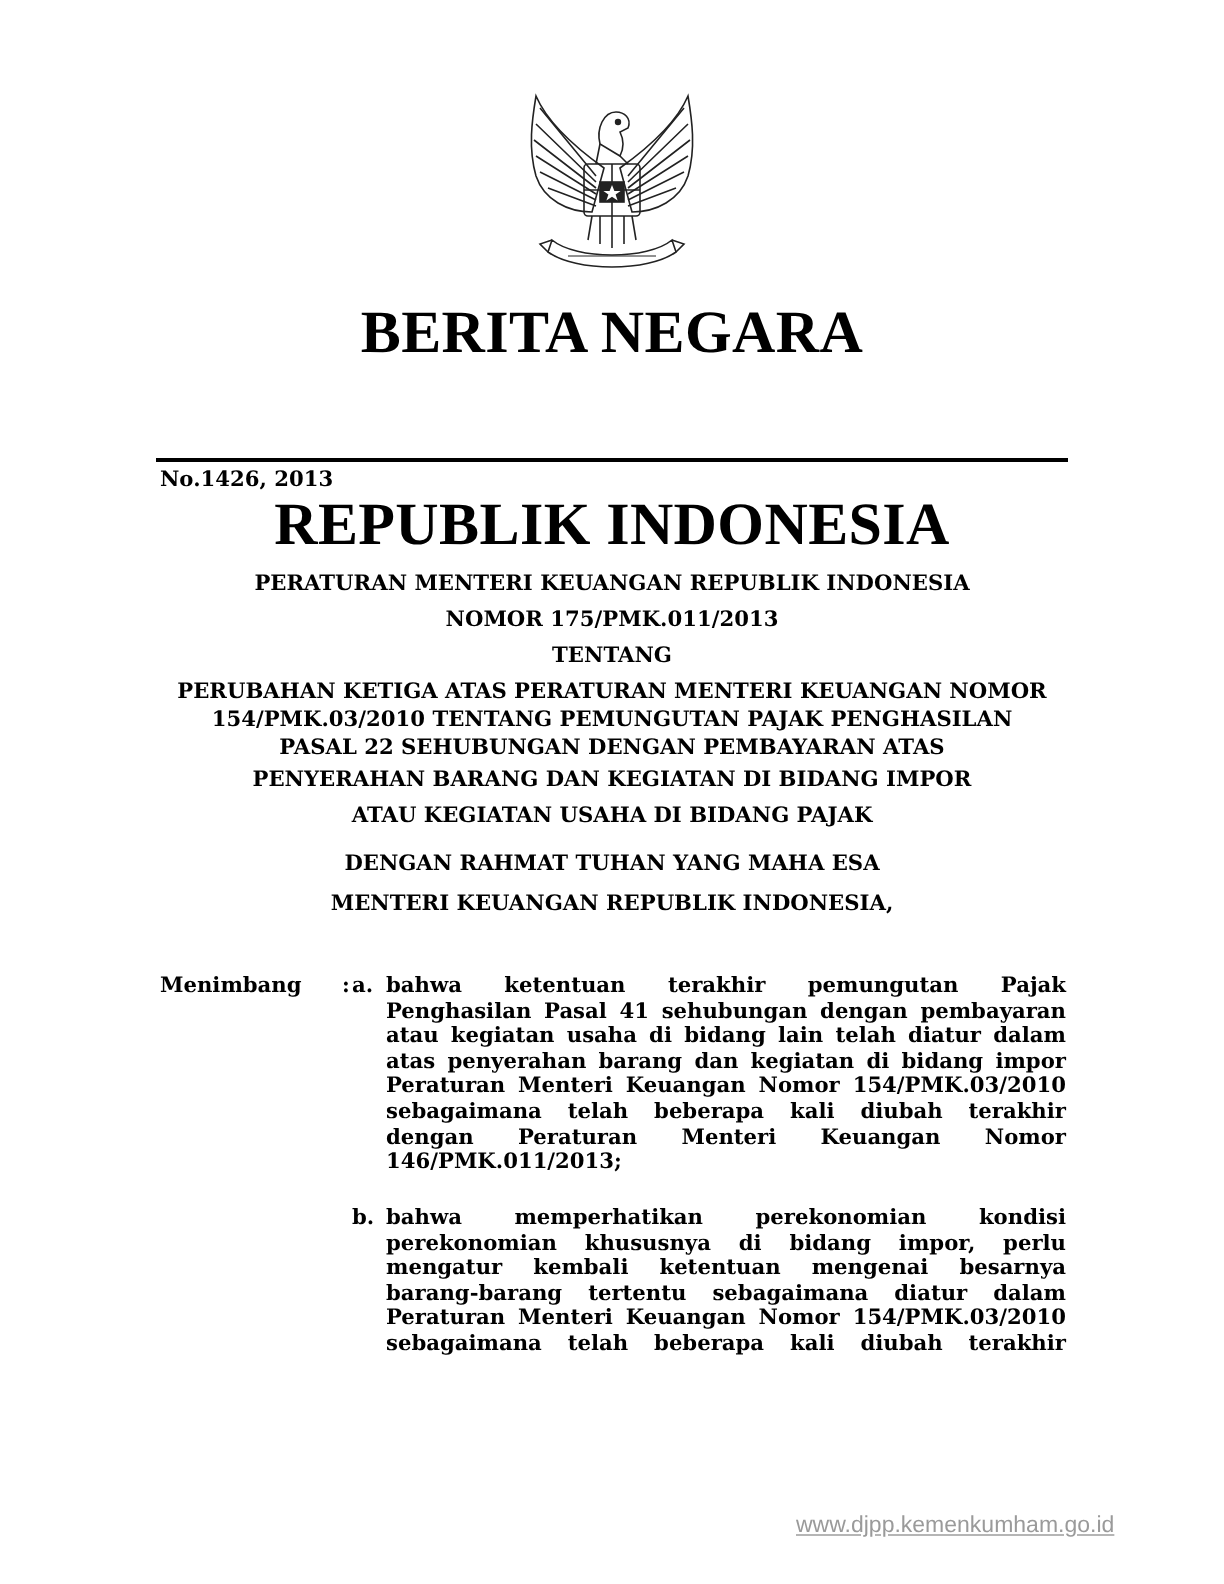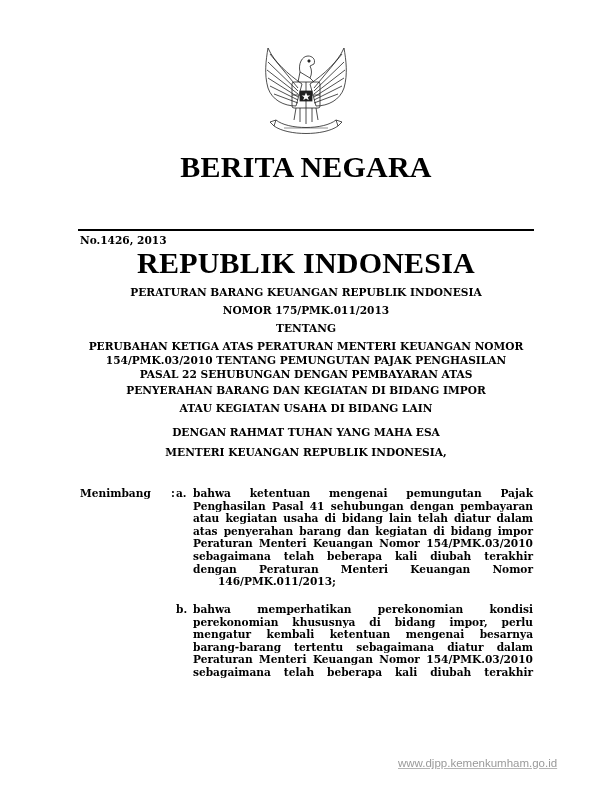--- a/index.html
+++ b/index.html
@@ -26,21 +26,21 @@
     }
 
     #considering-label { position: absolute; left: 80px; top: 487px; font-size: 10.6px; font-weight: bold; }
     #considering-colon { position: absolute; left: 171px; top: 487px; font-size: 10.6px; font-weight: bold; }
     .item-letter { position: absolute; font-size: 10.6px; font-weight: bold; }
     .item-body {
       position: absolute; left: 193px; width: 340px; font-size: 10.6px; font-weight: bold;
       line-height: 12.6px; text-align: justify;
     }
     .item-body span.ln { display: block; text-align: justify; text-align-last: justify; }
-    .item-body span.ln.last { text-align-last: left; margin-left: 25px; }
+    .item-body span.ln.last { text-align-last: left; }
 
     #footer-url {
       position: absolute; left: 398px; top: 757px; font-family: "Liberation Sans", sans-serif;
       font-size: 11.5px; color: #9a9a9a; text-decoration: underline; text-decoration-color: #b5b5b5;
     }
   </style>
 </head>
 <body>
 
 <div id="emblem">
@@ -72,39 +72,39 @@
 </div>
 
 <div id="title1">BERITA NEGARA</div>
 <div id="title2">REPUBLIK INDONESIA</div>
 <div id="rule"></div>
 
 <div id="meta-no" class="serif">No.1426, 2013</div>
 <div id="meta-subject" class="serif">
 </div>
 
-<div class="center-line serif" style="top:286px">PERATURAN BARANG KEUANGAN REPUBLIK INDONESIA</div>
+<div class="center-line serif" style="top:286px">PERATURAN MENTERI KEUANGAN REPUBLIK INDONESIA</div>
 <div class="center-line serif" style="top:304px">NOMOR 175/PMK.011/2013</div>
 <div class="center-line serif" style="top:322px">TENTANG</div>
 
 <div class="center-line serif" style="top:340px">PERUBAHAN KETIGA ATAS PERATURAN MENTERI KEUANGAN NOMOR</div>
 <div class="center-line serif" style="top:354px">154/PMK.03/2010 TENTANG PEMUNGUTAN PAJAK PENGHASILAN</div>
 <div class="center-line serif" style="top:368px">PASAL 22 SEHUBUNGAN DENGAN PEMBAYARAN ATAS</div>
 <div class="center-line serif" style="top:384px">PENYERAHAN BARANG DAN KEGIATAN DI BIDANG IMPOR</div>
-<div class="center-line serif" style="top:402px">ATAU KEGIATAN USAHA DI BIDANG LAIN</div>
+<div class="center-line serif" style="top:402px">ATAU KEGIATAN USAHA DI BIDANG PAJAK</div>
 
 <div class="center-line serif" style="top:426px">DENGAN RAHMAT TUHAN YANG MAHA ESA</div>
 <div class="center-line serif" style="top:446px">MENTERI KEUANGAN REPUBLIK INDONESIA,</div>
 
 <div id="considering-label" class="serif">Menimbang</div>
 <div id="considering-colon" class="serif">:</div>
 
 <div class="item-letter serif" style="left:176px; top:487px">a.</div>
 <div class="item-body serif" style="top:487px">
-  <span class="ln">bahwa ketentuan mengenai pemungutan Pajak</span>
+  <span class="ln">bahwa ketentuan terakhir pemungutan Pajak</span>
   <span class="ln">Penghasilan Pasal 41 sehubungan dengan pembayaran</span>
   <span class="ln">atau kegiatan usaha di bidang lain telah diatur dalam</span>
   <span class="ln">atas penyerahan barang dan kegiatan di bidang impor</span>
   <span class="ln">Peraturan Menteri Keuangan Nomor 154/PMK.03/2010</span>
   <span class="ln">sebagaimana telah beberapa kali diubah terakhir</span>
   <span class="ln">dengan Peraturan Menteri Keuangan Nomor</span>
   <span class="ln last">146/PMK.011/2013;</span>
 </div>
 
 <div class="item-letter serif" style="left:176px; top:603px">b.</div>

